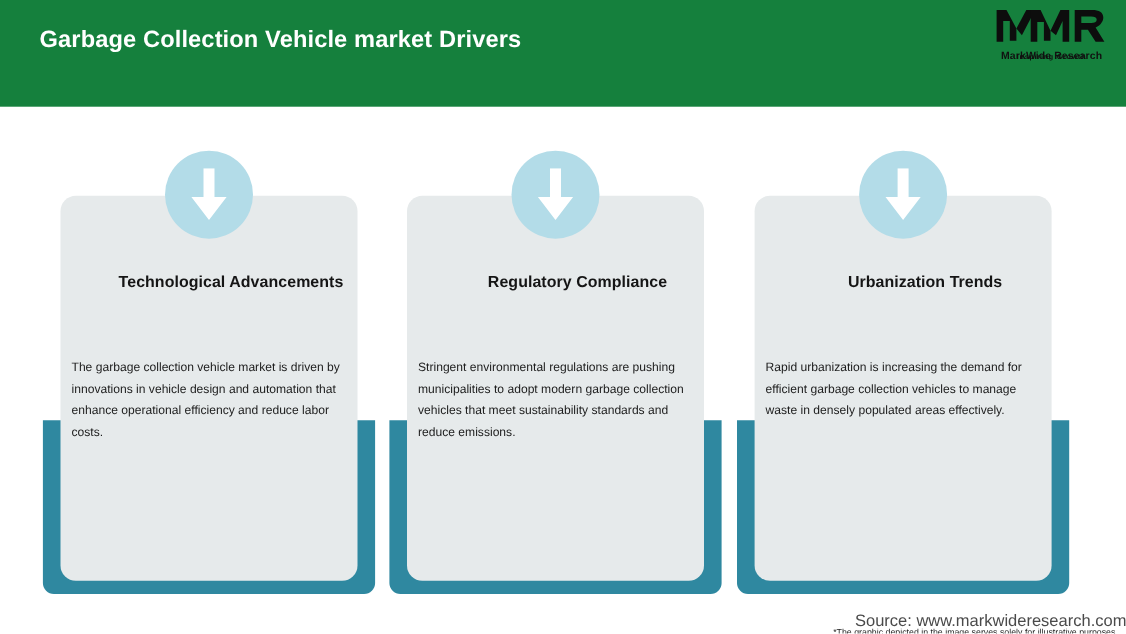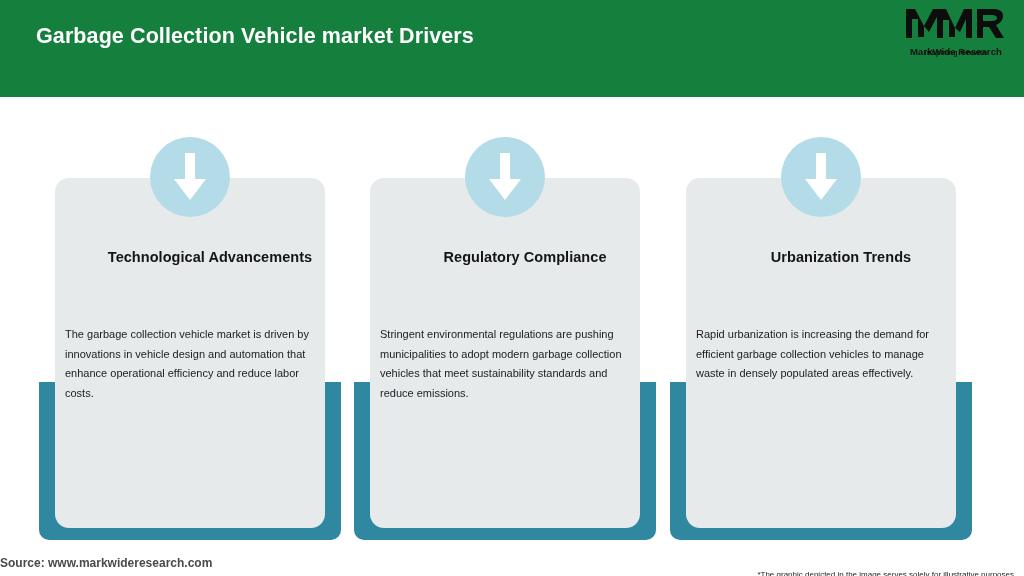--- a/index.html
+++ b/index.html
@@ -157,23 +157,23 @@
     line-height: 19.5px;
     color: #1c1c1c;
   }
 
   
   .source {
     position: absolute;
     left: 0;
     top: 556px;
     width: 1024px;
-    text-align: left;
-    font-size: 12px;
-    font-weight: bold;
+    text-align: right;
+    font-size: 15px;
+    font-weight: normal;
     color: #4a4a4a;
   }
   .disclaimer {
     position: absolute;
     right: 10px;
     top: 558px;
     font-size: 8px;
     color: #1d1d1d;
     white-space: nowrap;
     margin-top: 12px;

